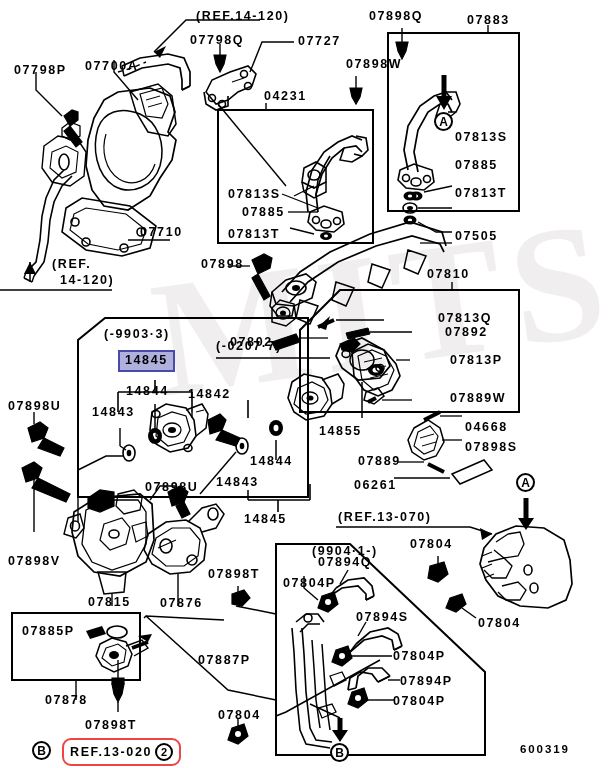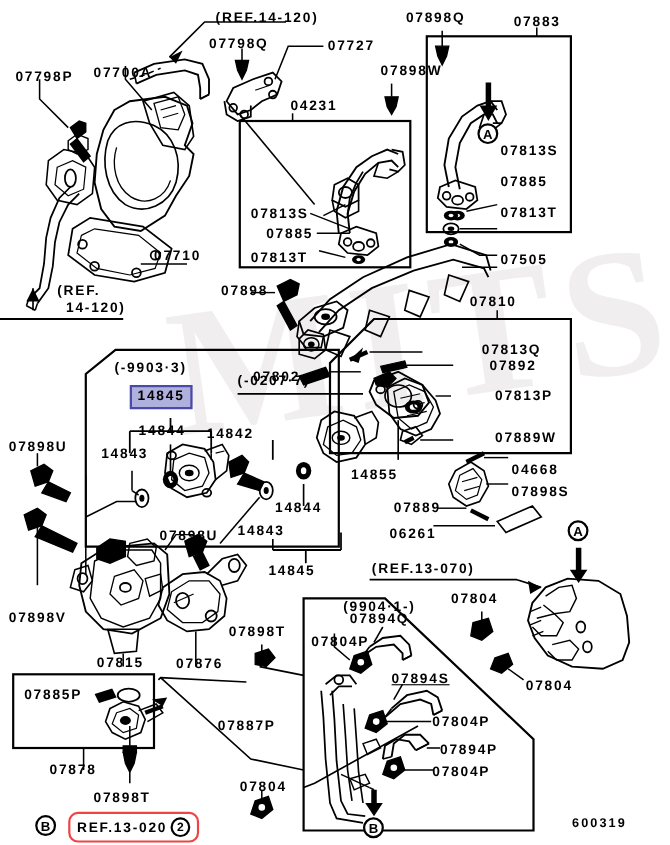--- a/index.html
+++ b/index.html
@@ -568,21 +568,21 @@
   <div class="lbl" style="left:45px;top:694px;">07878</div>
   <div class="lbl" style="left:198px;top:654px;">07887P</div>
 
   <div class="lbl" style="left:410px;top:538px;">07804</div>
   <div class="lbl" style="left:478px;top:617px;">07804</div>
 
   <div class="lbl" style="left:218px;top:709px;">07804</div>
 
   <div class="lbl" style="left:318px;top:556px;">07894Q</div>
   <div class="lbl" style="left:283px;top:577px;">07804P</div>
-  <div class="lbl" style="left:356px;top:611px;text-decoration:underline;">07894S</div>
+  <div class="lbl" style="left:356px;top:611px;">07894S</div>
   <div class="lbl" style="left:393px;top:650px;">07804P</div>
   <div class="lbl" style="left:400px;top:675px;">07894P</div>
   <div class="lbl" style="left:393px;top:695px;">07804P</div>
 
   <div class="circ" style="left:434px;top:112px;">A</div>
   <div class="circ" style="left:516px;top:473px;">A</div>
   <div class="circ" style="left:330px;top:743px;">B</div>
 
   <div class="circ" style="left:32px;top:741px;">B</div>
   <div class="refbox" style="left:62px;top:738px;">

